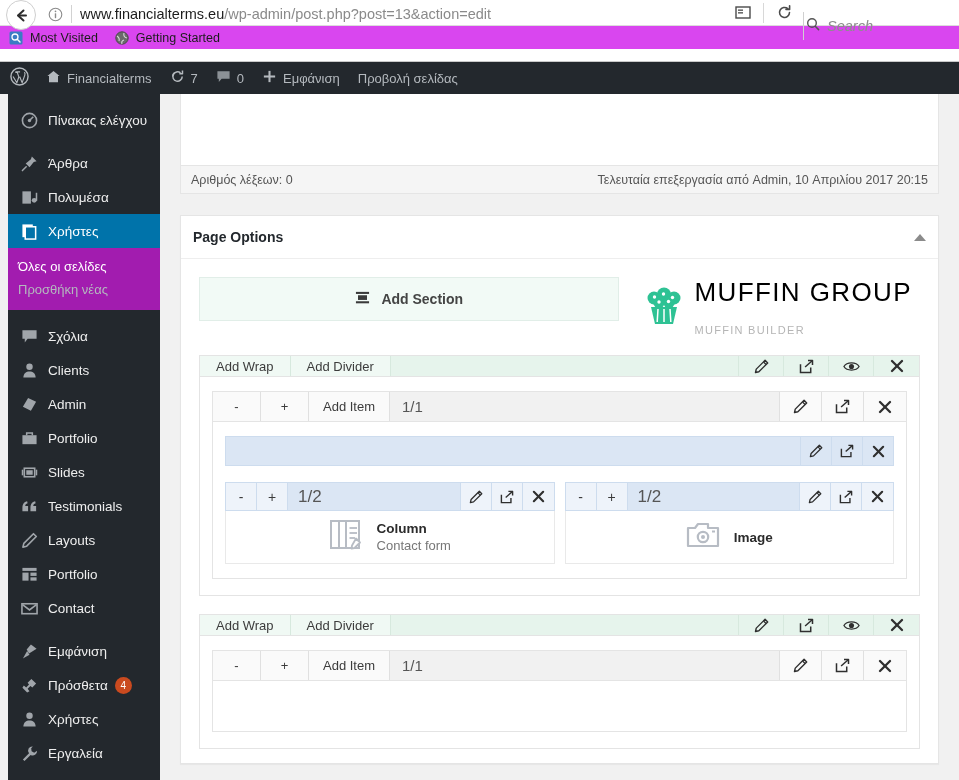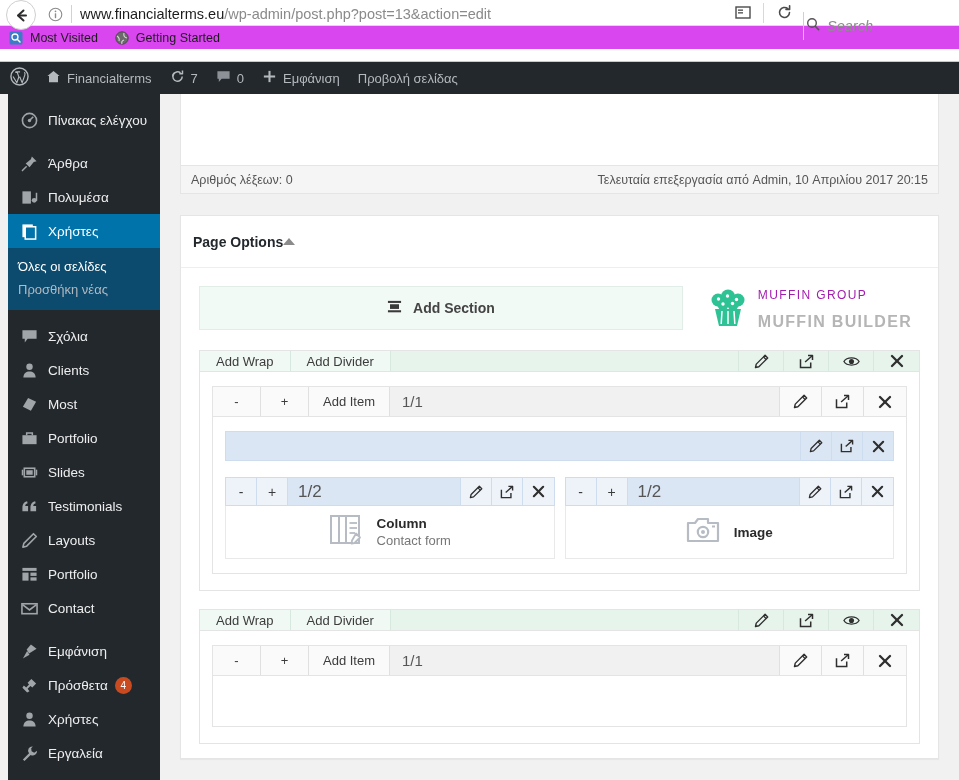--- a/index.html
+++ b/index.html
@@ -139,21 +139,21 @@
   }
   .menu-item.current .mi-ico { color: #fff; }
   .menu-item.current::after {
     content: ""; position: absolute; right: 0; top: 50%;
     margin-top: -8px;
     border-style: solid;
     border-width: 8px 8px 8px 0;
     border-color: transparent #f1f1f1 transparent transparent;
   }
   .menu-sep { height: 9px; }
-  .submenu { background: #0c4a6e; padding: 7px 1px 9px 0; }
+  .submenu { background: #a21caf; padding: 7px 1px 9px 0; }
   .submenu .sub-item {
     padding: 4px 0 4px 10px;
     font-size: 13px;
     color: #b4b9be;
     white-space: nowrap;
   }
   .submenu .sub-item.cur { color: #fff; font-weight: normal; }
   .badge-count {
     display: inline-flex; align-items: center; justify-content: center;
     min-width: 17px; height: 17px;
@@ -192,22 +192,22 @@
   }
 
   
   .metabox {
     background: #fff;
     border: 1px solid #e5e5e5;
     margin-top: 21px;
     box-shadow: 0 1px 1px rgba(0,0,0,0.04);
   }
   .metabox-head {
-    height: 52px;
-    display: flex; align-items: center; 
+    height: 43px;
+    display: flex; align-items: center; justify-content: space-between;
     padding: 0 12px;
     border-bottom: 1px solid #eee;
   }
   .metabox-title { font-size: 14px; font-weight: bold; color: #23282d; }
   .toggle-arrow {
     width: 0; height: 0;
     border-style: solid;
     border-width: 0 6px 7px 6px;
     border-color: transparent transparent #8b8b8b transparent;
   }
@@ -226,26 +226,26 @@
     font-size: 14px; font-weight: bold; color: #444;
     gap: 11px;
   }
   .muffin-logo {
     flex: 0 0 auto;
     display: flex; align-items: center; gap: 9px;
     padding-right: 8px;
     padding-top: 2px;
   }
   .muffin-text .mg-1 {
-    font-size: 12px; letter-spacing: 1.4px; color: #a21caf;
+    font-size: 26px; letter-spacing: 1.4px; color: #000000;
     line-height: 1.05;
   }
   .muffin-text .mg-2 {
-    font-size: 16px; letter-spacing: 1.3px; color: #b5b5b5;
-    line-height: 1.2; margin-top: 11px; font-weight: bold;
+    font-size: 11px; letter-spacing: 1.3px; color: #b5b5b5;
+    line-height: 1.2; margin-top: 18px;
   }
 
   
   .mb-section {
     border: 1px solid #e4e4e4;
     margin-top: 18px;
     background: #fff;
   }
   .sec-bar {
     display: flex; align-items: stretch;
@@ -564,21 +564,21 @@
     </span>
     <span class="mi-label">Clients</span>
   </div>
 
   <div class="menu-item">
     <span class="mi-ico">
       <svg width="17" height="17" viewBox="0 0 18 18">
           <path d="M2 11.5 L7.5 2 L16 6 L10.5 15.5 Z" fill="currentColor"></path>
         </svg>
     </span>
-    <span class="mi-label">Most</span>
+    <span class="mi-label">Admin</span>
   </div>
 
   <div class="menu-item">
     <span class="mi-ico">
       <svg width="17" height="17" viewBox="0 0 18 18">
           <rect x="1.5" y="5.5" width="15" height="9.5" fill="currentColor"></rect>
           <path d="M6 5.5 L6 3.2 L12 3.2 L12 5.5" fill="none" stroke="currentColor" stroke-width="1.6"></path>
         </svg>
     </span>
     <span class="mi-label">Portfolio</span>

